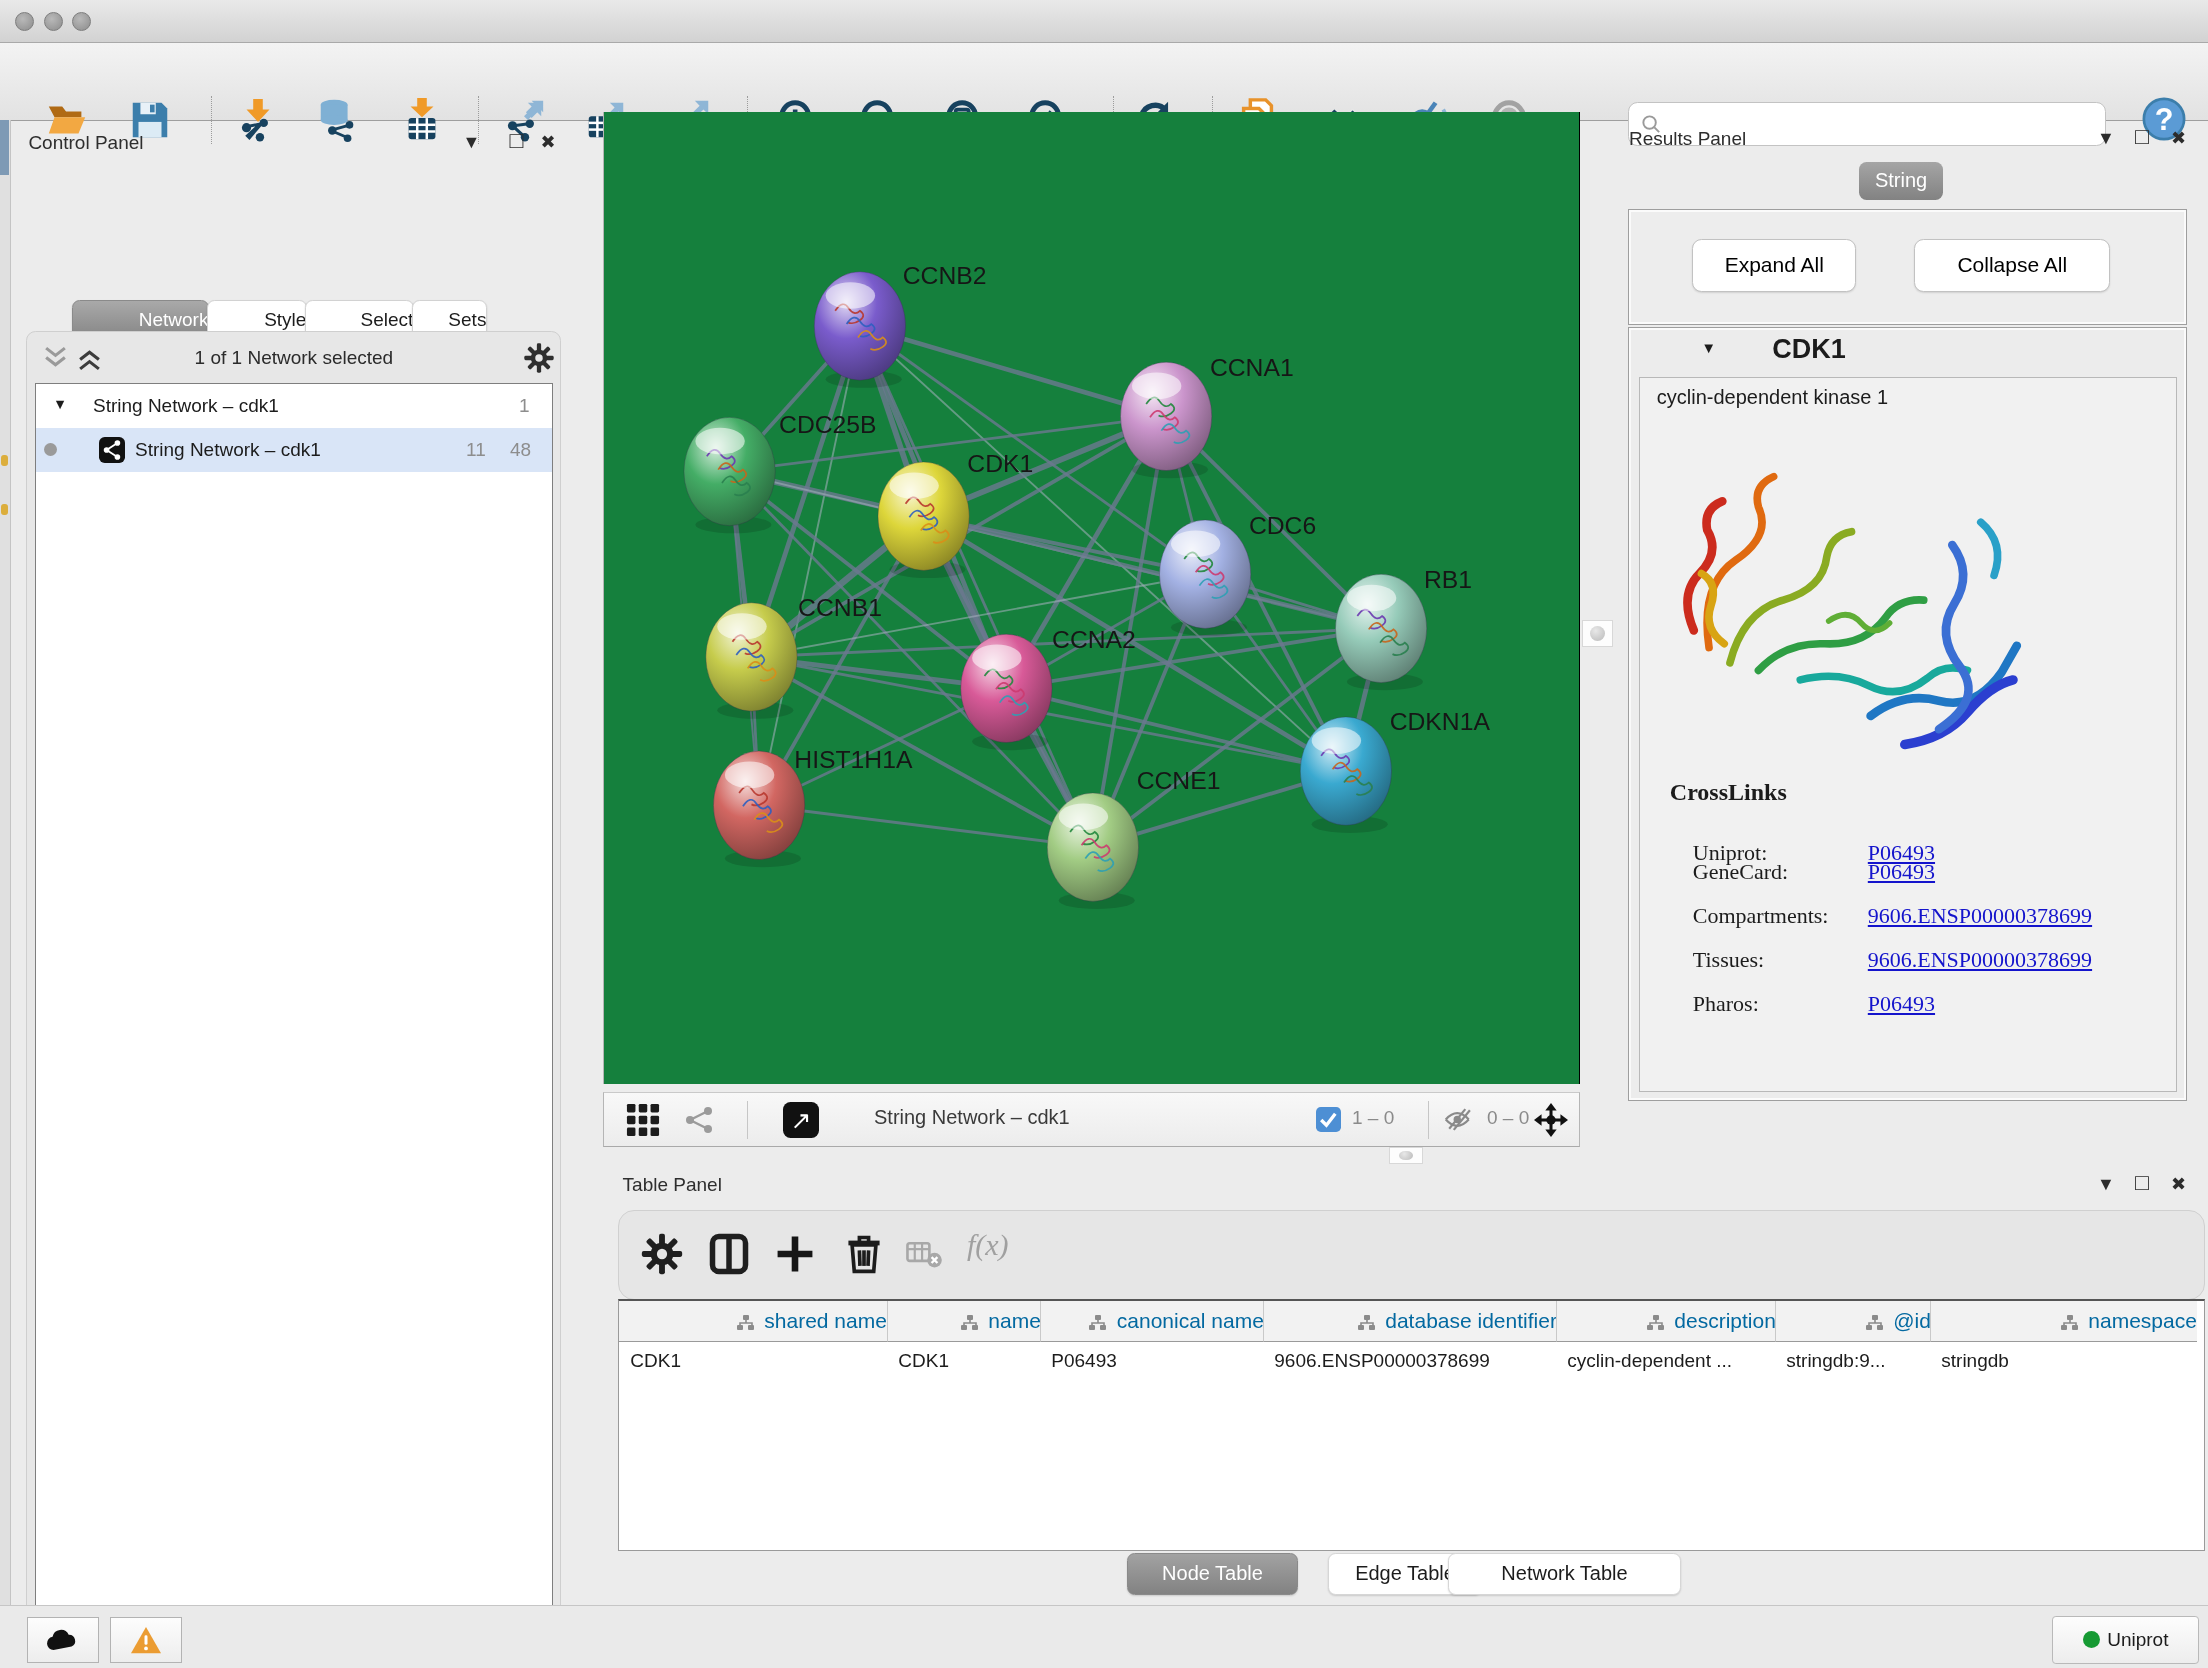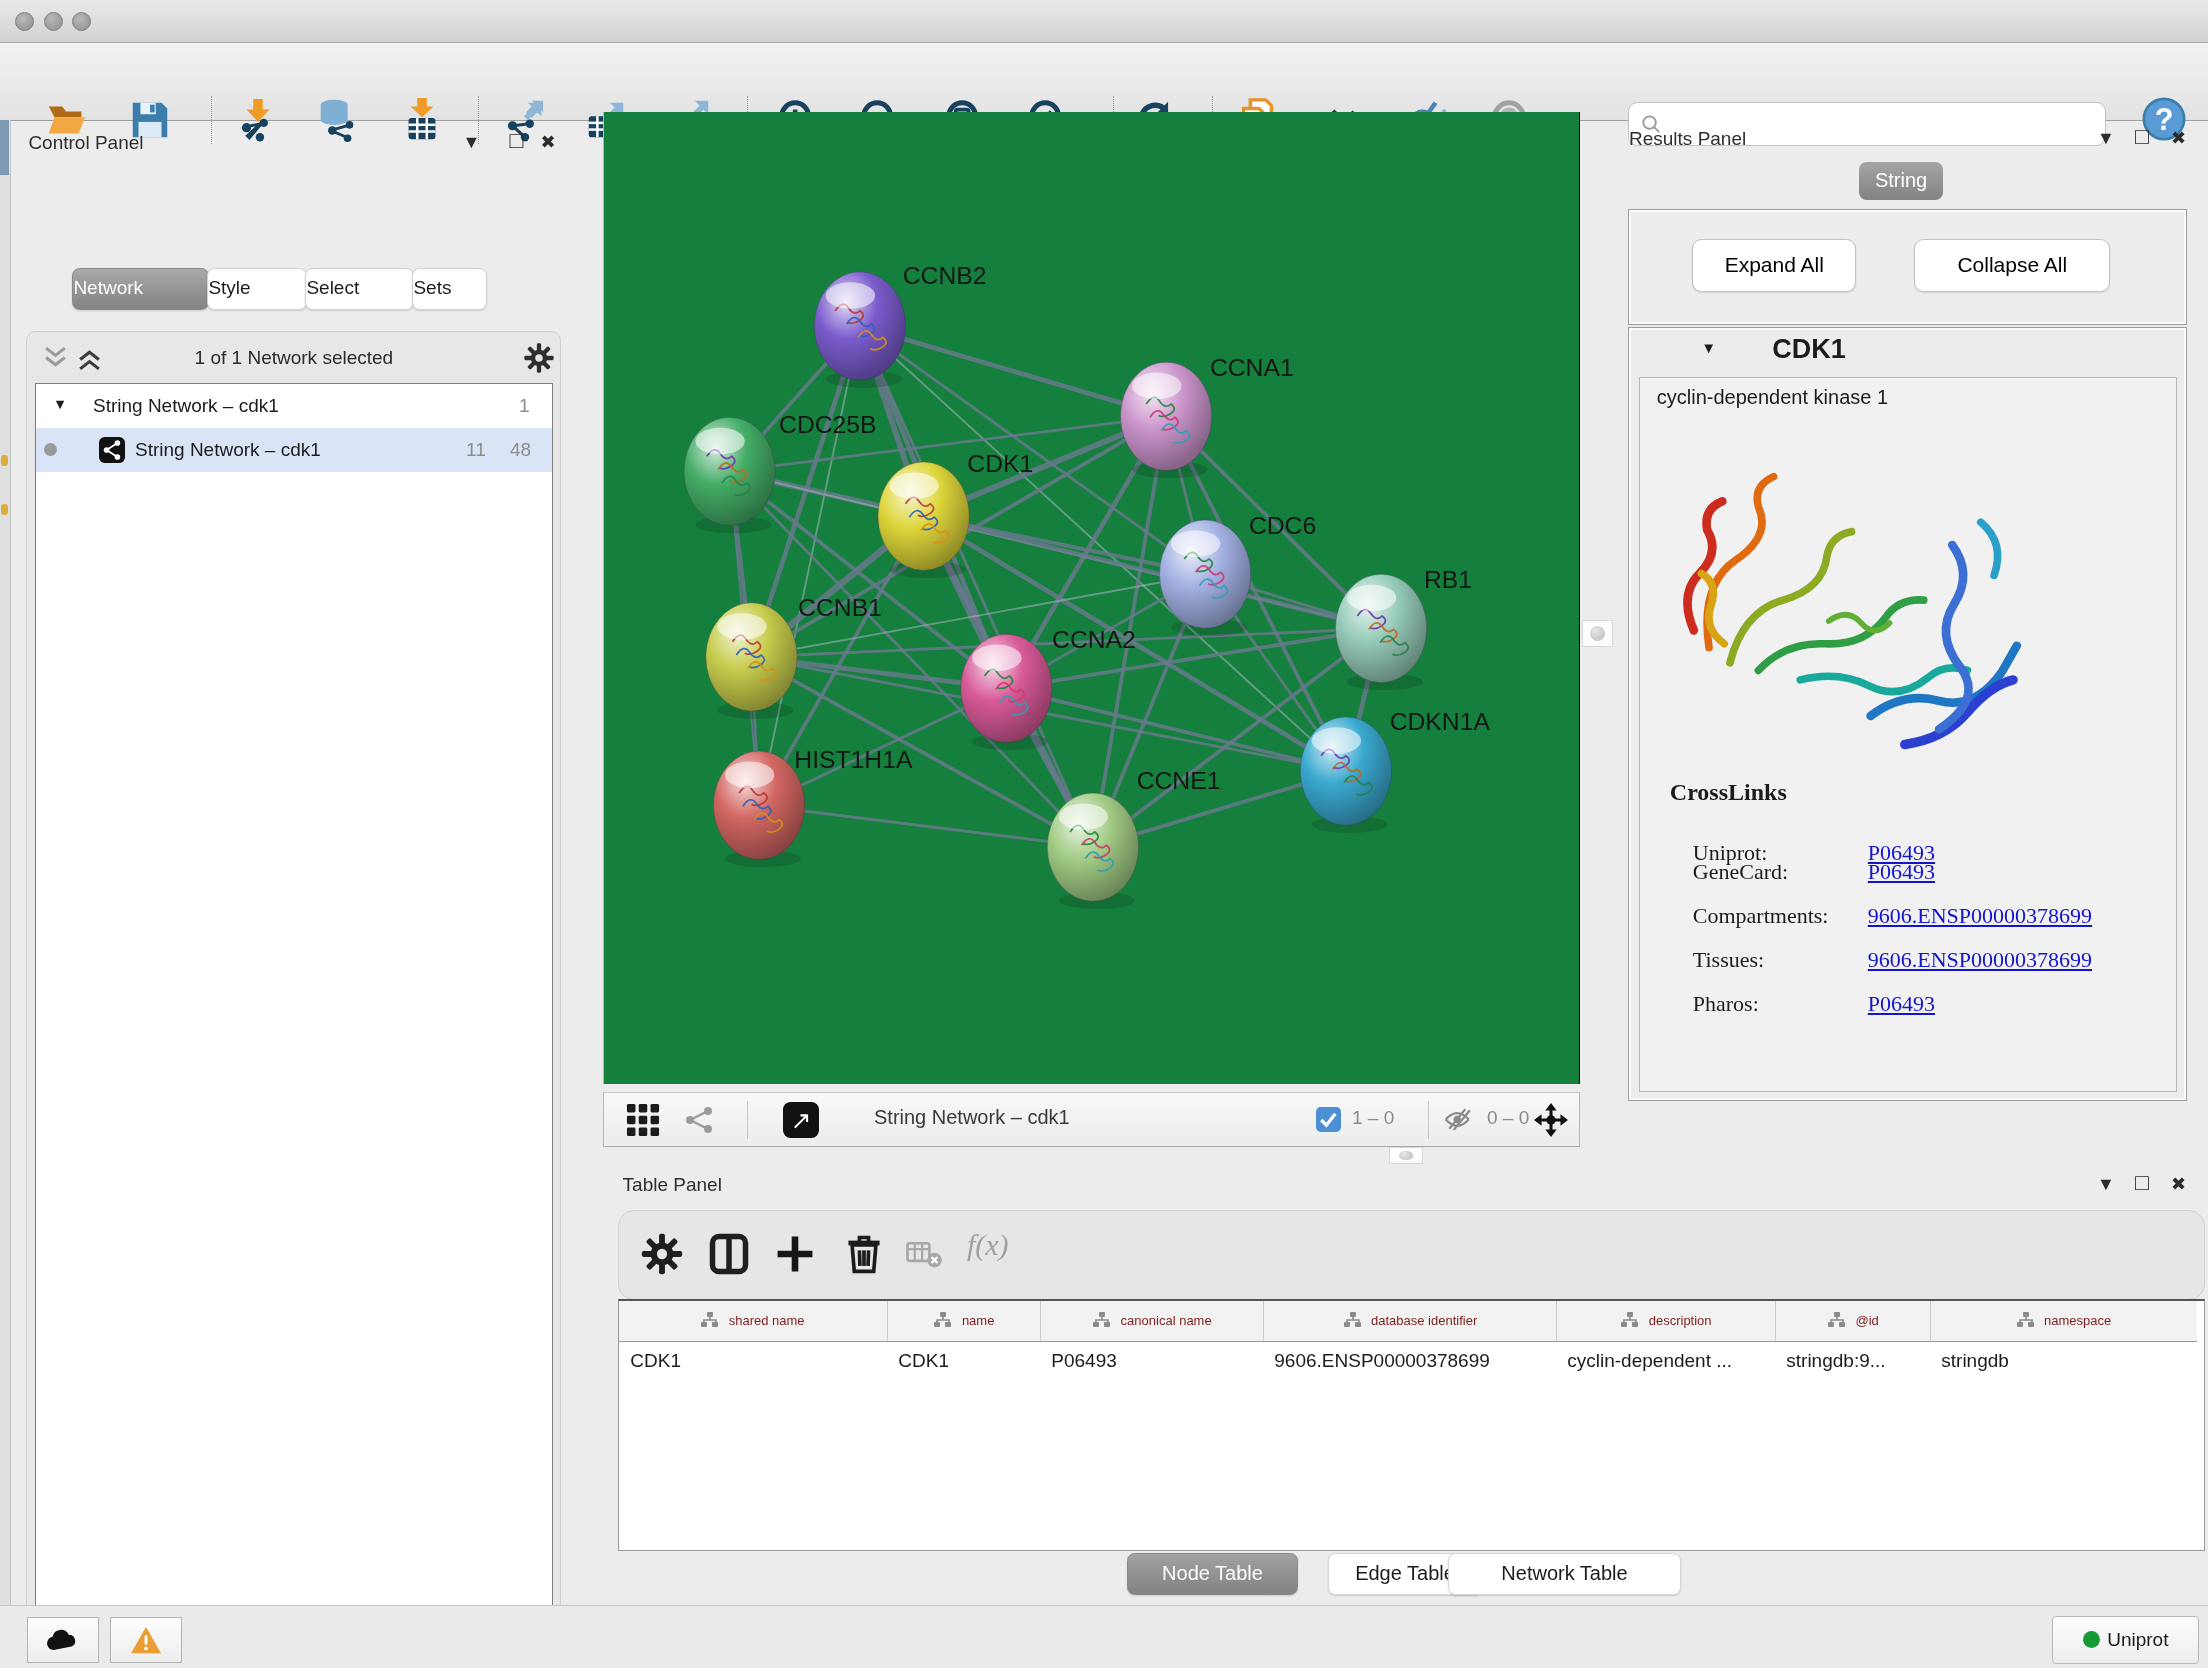--- a/index.html
+++ b/index.html
@@ -20,22 +20,22 @@
   .vsepd{position:absolute;top:53px;height:48px;width:0;border-left:1.9px dotted #9c9c9c}
   .searchbox{left:1628px;top:59px;width:476px;height:42px;background:#fff;
     border:1px solid #c3c3c3;border-radius:9.5px}
   .searchbox svg{position:absolute;left:11.4px;top:9.5px}
   .searchbox input{position:absolute;left:42px;top:3.8px;width:418px;height:32px;border:none;outline:none;font-size:19px;background:transparent}
   
   .ptitle{font-size:19px;color:#2e2e2e}
   .pico{position:absolute;top:0;font-size:18px;color:#2c2c2c;cursor:pointer;line-height:25px}
   
   .cp{left:11.4px;top:124px;width:552px;height:1465px}
-  .tabbtn{position:absolute;top:144px;height:40px;border-radius:7.6px;border:1px solid #d2d2d2;
-    background:#fff;font-size:19px;text-align:left;line-height:38px;cursor:pointer;
+  .tabbtn{position:absolute;top:176px;height:40px;border-radius:7.6px;border:1px solid #d2d2d2;
+    background:#fff;font-size:19px;text-align:right;line-height:38px;cursor:pointer;
     box-shadow:0 1px 1.9px rgba(0,0,0,.15)}
   .tabbtn.sel{background:linear-gradient(#a9a9a9,#838383);color:#fff;border-color:#8a8a8a}
   .cp-group{left:15px;top:207px;width:533px;height:1368px;background:#e7e7e7;
     border:1px solid #cfcfcf;border-radius:9.5px}
   .cp-status{font-size:19px;color:#2b2b2b}
   .cp-list{position:absolute;left:7.6px;top:51px;width:516px;height:1313px;background:#fff;border:1.9px solid #7e7e7e}
   .cprow{position:absolute;left:0;width:100%;height:44px;font-size:19px}
   .cprow .lbl{position:absolute;top:10.5px}
   .graynum{color:#8d8d8d}
   .sharebox{position:absolute;width:26px;height:26px;background:#111;border-radius:5.7px}
@@ -65,21 +65,21 @@
   .xlrow{position:absolute;left:0;width:100%;height:44px;font-size:22px}
   .xlrow a{color:#1414cc;text-decoration:underline;cursor:pointer}
   
   .tp{left:615px;top:1166px;width:1593px;height:439px}
   .tptool{position:absolute;left:2.9px;top:44px;width:1585px;height:88px;background:#e6e6e6;
     border:1px solid #d0d0d0;border-radius:16px}
   .tpi{position:absolute;top:21px;cursor:pointer}
   .tbl{position:absolute;left:2.9px;top:133px;width:1585px;height:249px;background:#fff;
     border:1px solid #9a9a9a;border-top:2.9px solid #555}
   .th{position:absolute;top:0;height:40px;background:#f2f2f2;border-bottom:1px solid #9a9a9a;
-    border-left:1px solid #c9c9c9;font-size:13px;color:#7f1d1d;text-align:center;line-height:40px;cursor:pointer;overflow:hidden;white-space:nowrap}
+    border-left:1px solid #c9c9c9;font-size:21px;color:#0369a1;text-align:right;line-height:40px;cursor:pointer;overflow:hidden;white-space:nowrap}
   .th svg{vertical-align:-2.9px;margin-right:9.5px}
   .td{position:absolute;top:41px;height:38px;font-size:19px;line-height:38px;padding-left:11.4px;
     overflow:hidden;white-space:nowrap}
   .hscroll{position:absolute;left:3.8px;top:348px;width:1575px;height:27px;background:#f6f6f6;border-top:1px solid #dcdcdc}
   .hthumb{position:absolute;left:7.6px;top:3.8px;width:173px;height:19px;background:#c4c4c4;border-radius:9.5px;cursor:pointer}
   .ttab{position:absolute;top:387px;height:40px;border-radius:7.6px;border:1px solid #d6d6d6;background:#fff;
     font-size:20px;text-align:center;line-height:38px;cursor:pointer;box-shadow:0 1px 1.9px rgba(0,0,0,.15)}
   .ttab.sel{background:linear-gradient(#a2a2a2,#828282);color:#fff;border-color:#8a8a8a}
   
   .statusbar{left:0;top:1605px;width:2208px;height:63px;background:#eaeaea;border-top:1px solid #c6c6c6}

